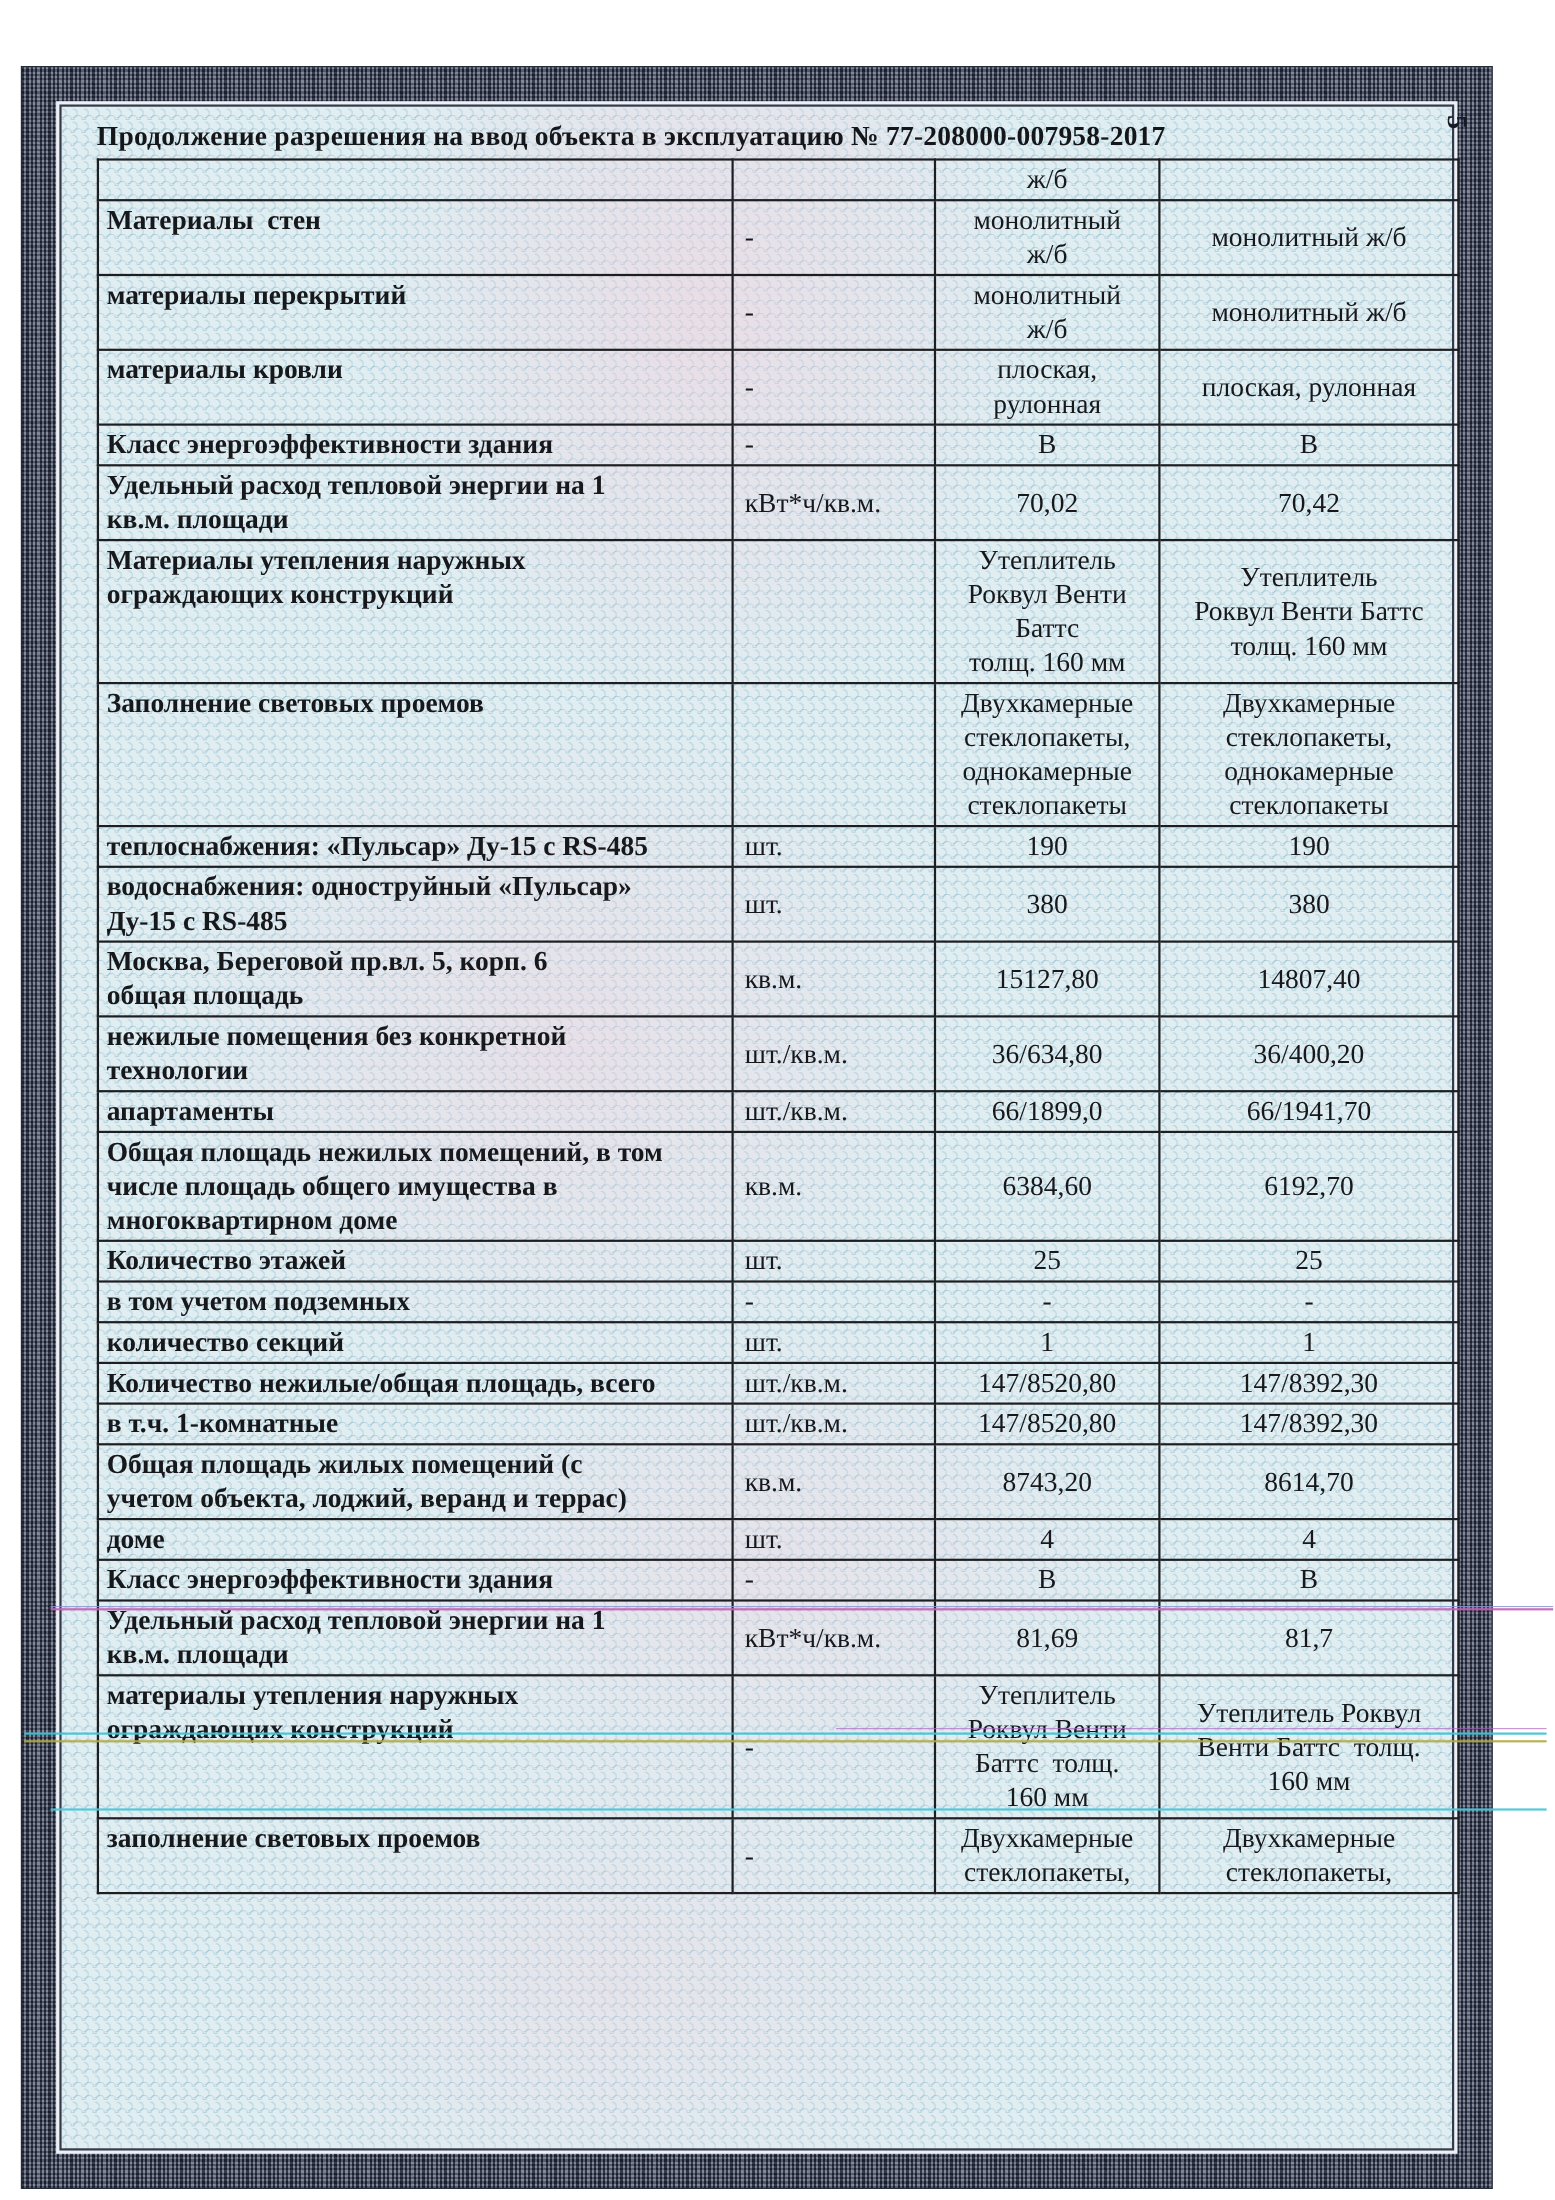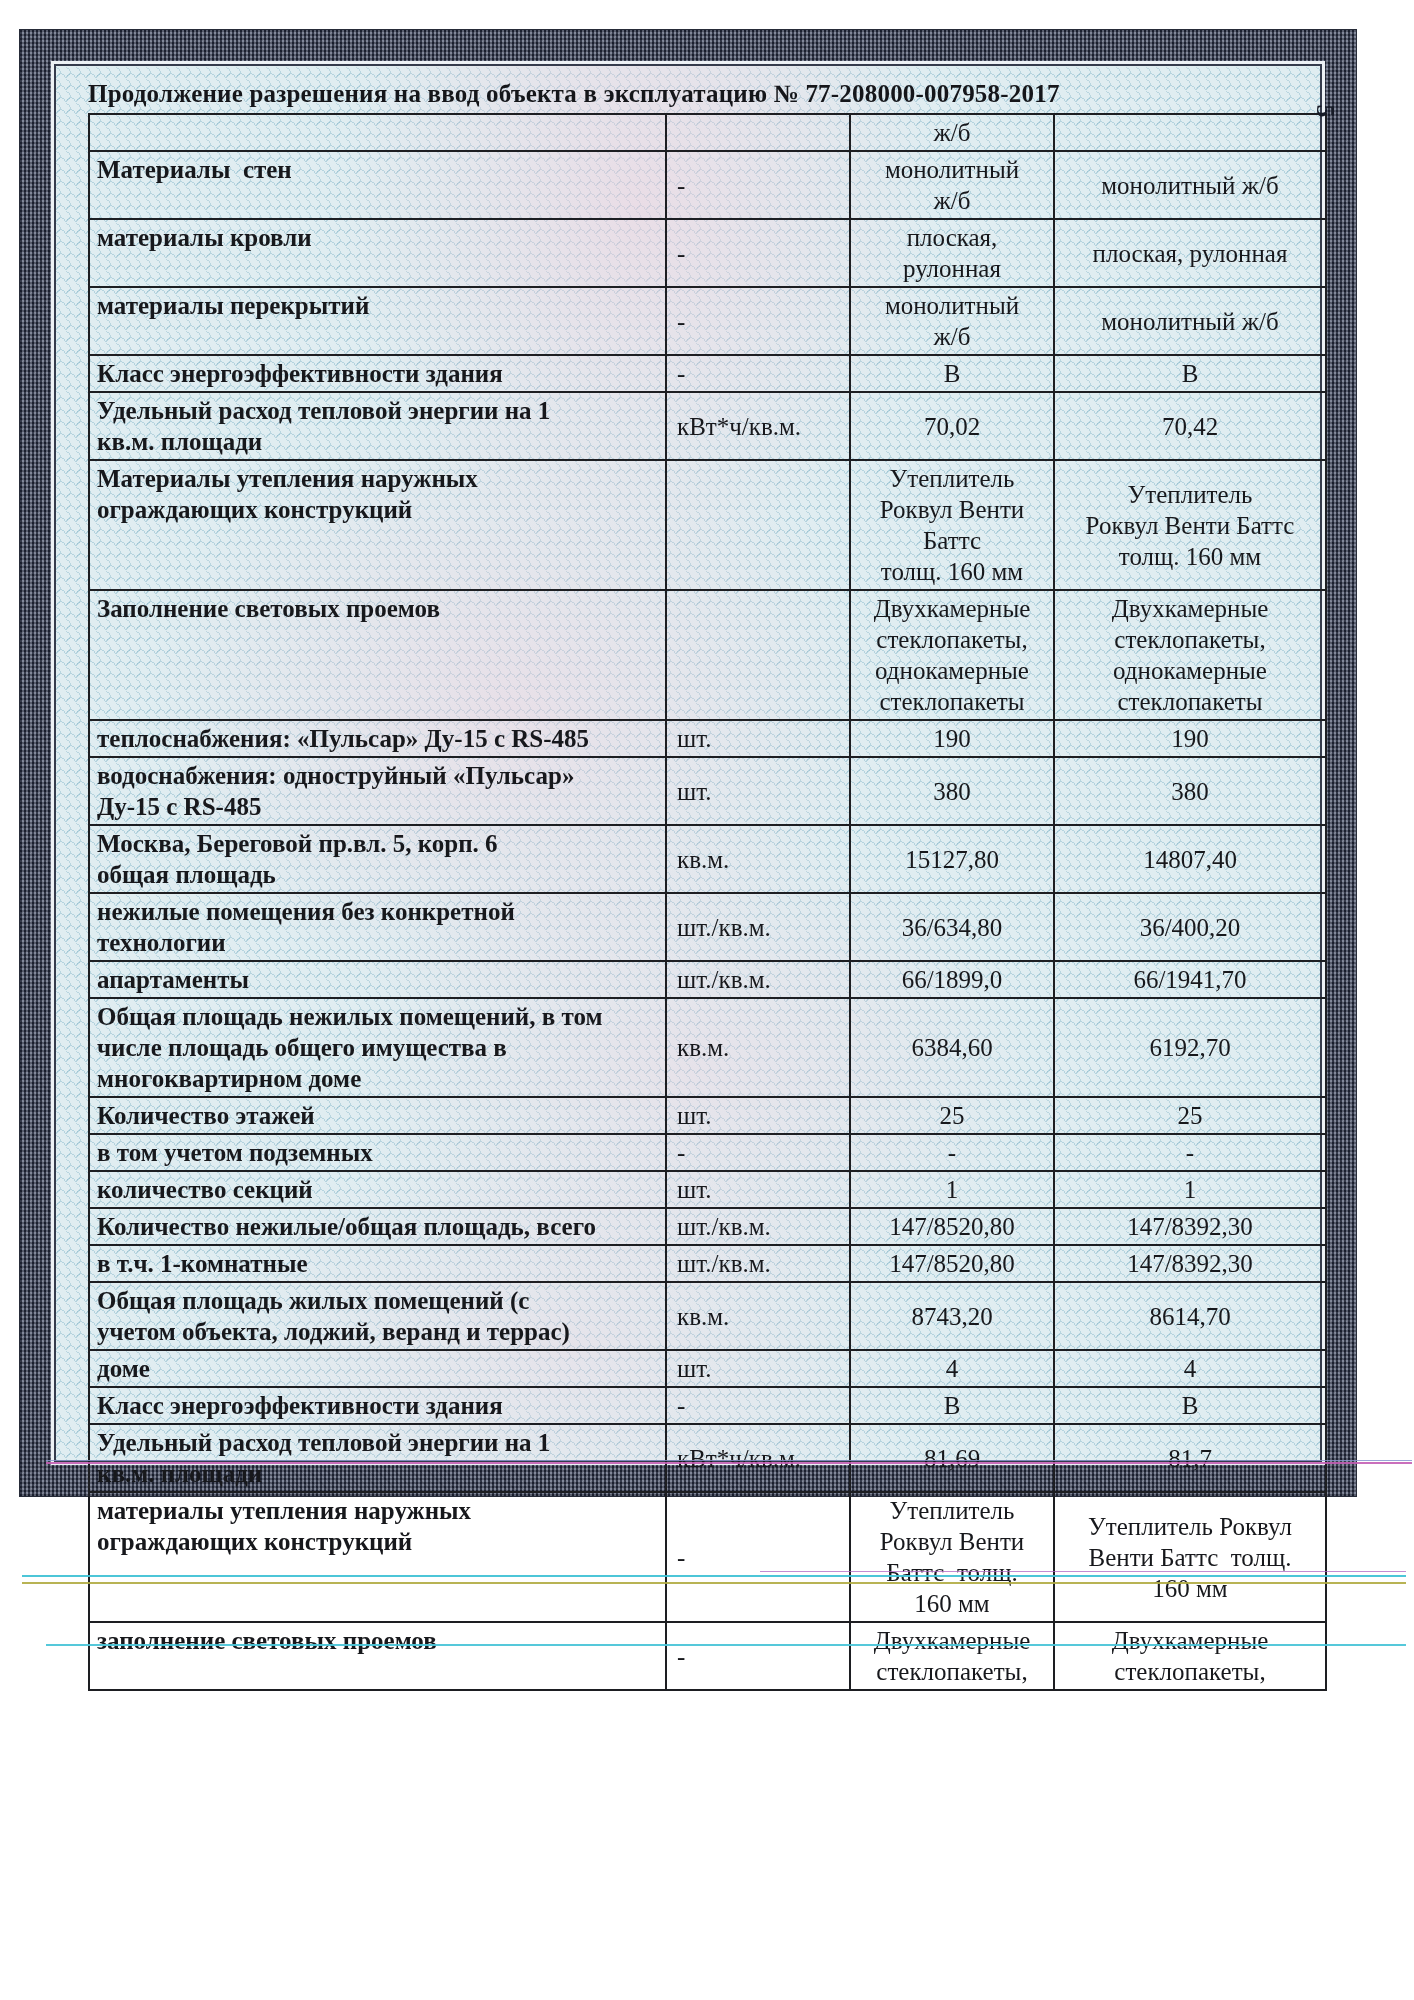--- a/index.html
+++ b/index.html
@@ -7,21 +7,21 @@
     width:1414px; height:2000px;
     background:#fdfdfd;
     font-family:"Liberation Serif","DejaVu Serif",serif;
   }
   .page {
     position:relative; width:1414px; height:2000px;
     background:#ffffff; overflow:hidden;
   }
   
   .frame {
-    position:absolute; left:19px; top:29px; width:1338px; height:1468px;
+    position:absolute; left:19px; top:60px; width:1338px; height:1930px;
     box-sizing:border-box;
     border:1px solid #262b38;
     background-color:#4a5166;
     background-image:
       repeating-linear-gradient(90deg, rgba(16,20,34,.55) 0 2px, rgba(206,211,224,.28) 2px 4px),
       repeating-linear-gradient(0deg,  rgba(16,20,34,.55) 0 2px, rgba(198,203,218,.22) 2px 4px),
       repeating-linear-gradient(45deg, rgba(10,12,22,.35) 0 1px, transparent 1px 6px);
   }
   
   .content {
@@ -85,32 +85,32 @@
               <td class="c3"></td>
             </tr>
             <tr>
               <td class="c0">Материалы &nbsp;стен</td>
               <td class="c1">-</td>
               <td class="c2">монолитный
 ж/б</td>
               <td class="c3">монолитный ж/б</td>
             </tr>
             <tr>
+              <td class="c0">материалы перекрытий</td>
+              <td class="c1">-</td>
+              <td class="c2">монолитный
+ж/б</td>
+              <td class="c3">монолитный ж/б</td>
+            </tr>
+            <tr>
               <td class="c0">материалы кровли</td>
               <td class="c1">-</td>
               <td class="c2">плоская,
 рулонная</td>
               <td class="c3">плоская, рулонная</td>
-            </tr>
-            <tr>
-              <td class="c0">материалы перекрытий</td>
-              <td class="c1">-</td>
-              <td class="c2">монолитный
-ж/б</td>
-              <td class="c3">монолитный ж/б</td>
             </tr>
             <tr>
               <td class="c0">Класс энергоэффективности здания</td>
               <td class="c1">-</td>
               <td class="c2">В</td>
               <td class="c3">В</td>
             </tr>
             <tr>
               <td class="c0">Удельный расход тепловой энергии на 1
 кв.м. площади</td>

